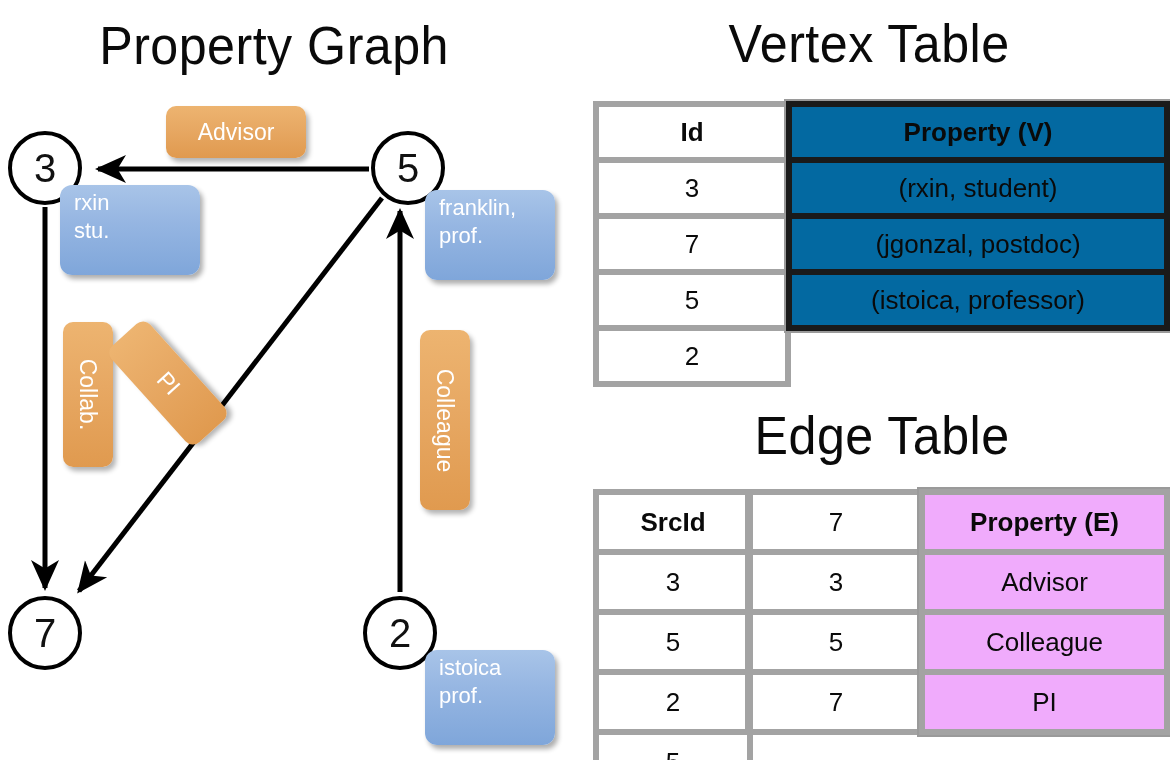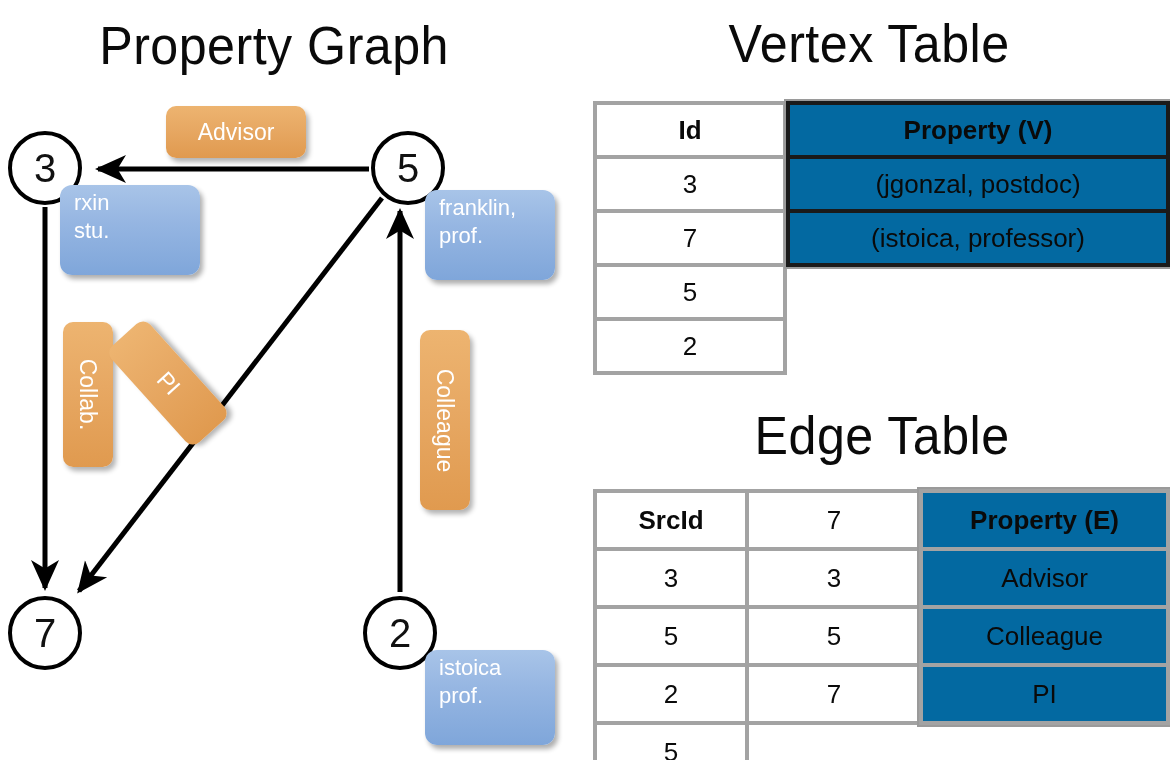--- a/index.html
+++ b/index.html
@@ -126,21 +126,21 @@
   
   .tbl {
     position: absolute;
     border-collapse: collapse;
     font-family: "Liberation Sans", sans-serif;
     font-weight: 300;
     font-size: 26px;
     color: #0a0a0a;
   }
   .tbl td, .tbl th {
-    border: 4px solid #a3a3a3;
+    border: 6px solid #a3a3a3;
     text-align: center;
     padding: 0;
     font-weight: 300;
   }
   .tbl th { font-weight: 700; font-size: 26px; }
 
   
   #vertex-id-table { left: 593px; top: 101px; }
   #vertex-id-table td, #vertex-id-table th { width: 186px; height: 50px; }
 
@@ -154,21 +154,21 @@
   #vertex-prop-table { outline: 2px solid #9a9a9a; }
 
   
   #edge-src-table { left: 593px; top: 489px; }
   #edge-src-table td, #edge-src-table th { width: 148px; height: 54px; }
   #edge-dst-table { left: 745px; top: 489px; }
   #edge-dst-table td, #edge-dst-table th { width: 170px; height: 54px; }
   #edge-prop-table { left: 919px; top: 489px; }
   #edge-prop-table td, #edge-prop-table th {
     width: 247px; height: 54px;
-    background: #0369a1;
+    background: #f0abfc;
   }
   #edge-prop-table { outline: 2px solid #9a9a9a; }
 </style>
 </head>
 <body>
 
 <div class="title" id="title-property-graph">Property Graph</div>
 <div class="title" id="title-vertex-table">Vertex Table</div>
 <div class="title" id="title-edge-table">Edge Table</div>
 
@@ -250,20 +250,23 @@
   </tr>
 </tbody>
   </table>
 
 <table class="tbl" id="vertex-prop-table">
   <tbody>
       <tr>
     <th>Property (V)</th>
   </tr>
   <tr>
+    <td>(rxin, student)</td>
+  </tr>
+  <tr>
     <td>(jgonzal, postdoc)</td>
   </tr>
   <tr>
     <td>(istoica, professor)</td>
   </tr>
 </tbody>
   </table>
 
 <table class="tbl" id="edge-src-table">
   <tbody>

